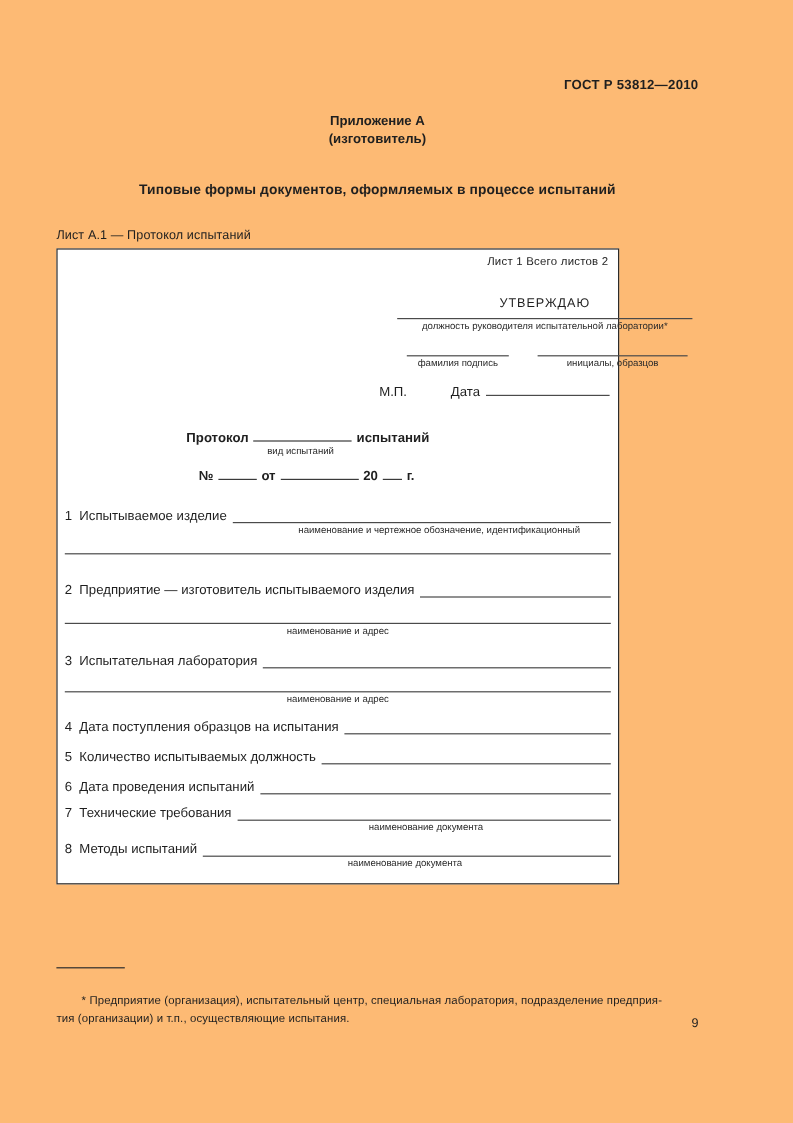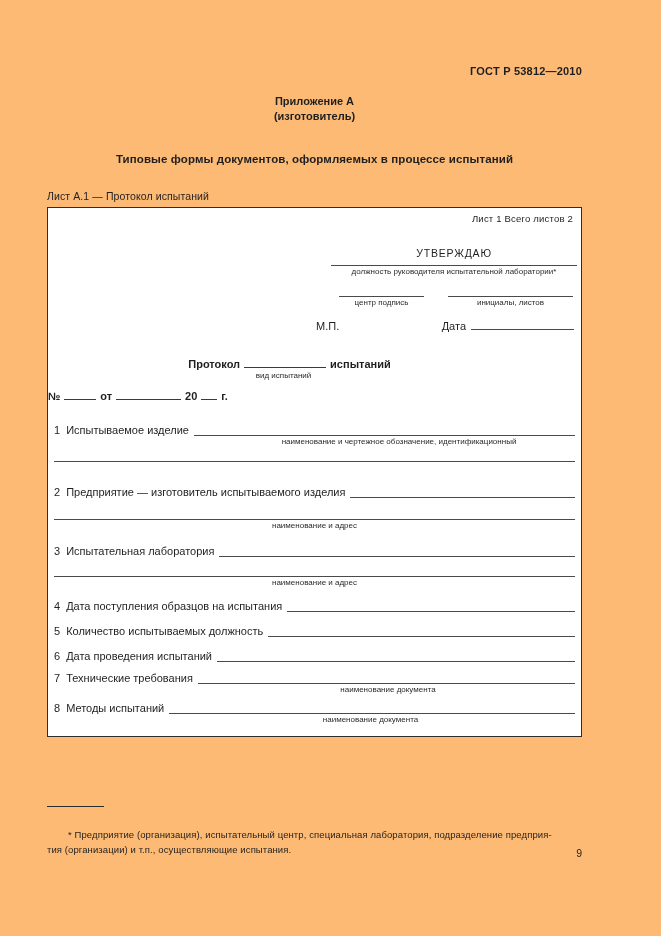--- a/index.html
+++ b/index.html
@@ -8,21 +8,21 @@
     font-family:"Liberation Sans", sans-serif;color:#1f1f1f;overflow:hidden;
   }
   .abs{position:absolute;}
   
   .doc-code{top:65px;right:79px;font-size:11px;font-weight:bold;letter-spacing:.2px;}
   .appendix-1{top:95px;left:47px;width:535px;text-align:center;font-size:11px;font-weight:bold;}
   .appendix-2{top:110px;left:47px;width:535px;text-align:center;font-size:11px;font-weight:bold;}
   .main-title{top:153px;left:47px;width:535px;text-align:center;font-size:11.5px;font-weight:bold;letter-spacing:.1px;}
   .form-caption{top:190px;left:47px;font-size:10.5px;letter-spacing:.1px;}
   
-  .form-box{top:207px;left:47px;width:535px;height:530px;border:1px solid #2c2c2c;box-sizing:border-box;background:#fff;}
+  .form-box{top:207px;left:47px;width:469px;height:530px;border:1px solid #2c2c2c;box-sizing:border-box;background:#fff;}
   .form-box .abs{position:absolute;}
   .sheet-info{top:5px;right:8px;font-size:9.5px;letter-spacing:.2px;}
   
   .approve{top:39px;left:283px;width:246px;font-size:10.5px;}
   .ap-title{text-align:center;line-height:12px;letter-spacing:.8px;}
   .ap-line{height:6px;border-bottom:1px solid #4a4a4a;}
   .ap-cap{font-size:8px;line-height:9px;text-align:center;color:#2a2a2a;margin-top:1px;}
   .sig-row{display:flex;padding-left:8px;margin-top:11px;}
   .sig-row .s1{width:85px;height:9px;border-bottom:1px solid #4a4a4a;}
   .sig-row .s2{width:125px;height:9px;border-bottom:1px solid #4a4a4a;margin-left:24px;}
@@ -30,21 +30,21 @@
   .sig-caps .sc1{width:85px;text-align:center;}
   .sig-caps .sc2{width:125px;text-align:center;margin-left:24px;}
   .mp-date{top:112px;left:256px;right:7px;display:flex;align-items:baseline;font-size:11px;line-height:12px;padding-left:12px;}
   .date-group{margin-left:auto;display:flex;align-items:baseline;}
   .date-line{display:inline-block;width:103px;height:9px;border-bottom:1px solid #4a4a4a;margin-left:5px;}
   
   .proto-title{top:149px;left:0;right:50px;text-align:center;font-size:11px;font-weight:bold;line-height:13px;}
   .blank{display:inline-block;border-bottom:1px solid #3a3a3a;height:10px;margin:0 4px;}
   .b-vid{width:82px;}
   .vid-cap{top:163px;left:0;right:62px;text-align:center;font-size:8px;line-height:9px;color:#2a2a2a;}
-  .num-line{top:181px;left:0;right:52px;font-size:11px;font-weight:bold;line-height:13px;}
+  .num-line{top:181px;left:0;right:52px;text-align:center;font-size:11px;font-weight:bold;line-height:13px;}
   .b1{width:32px;} .b2{width:65px;} .b3{width:16px;}
   
   .row{left:6px;right:6px;display:flex;font-size:11px;line-height:13px;white-space:nowrap;}
   .row .num{margin-right:6px;}
   .row .fill{flex:1;border-bottom:1px solid #4a4a4a;margin-left:5px;margin-bottom:1px;}
   .cap{font-size:8px;line-height:9px;text-align:center;color:#2a2a2a;}
   .contline{left:6px;right:6px;height:9px;border-bottom:1px solid #4a4a4a;}
   .r1{top:216px;} .cap1a{top:229px;left:175px;right:6px;}
   .cl1{top:244px;} .cap1b{top:256px;left:6px;right:6px;}
   .r2{top:278px;} .cl2{top:302px;} .cap2{top:313px;left:6px;right:6px;}
@@ -75,22 +75,22 @@
 
     <div class="abs approve">
       <div class="ap-title">УТВЕРЖДАЮ</div>
       <div class="ap-line"></div>
       <div class="ap-cap">должность руководителя испытательной лаборатории*</div>
       <div class="sig-row">
         <span class="s1"></span>
         <span class="s2"></span>
       </div>
       <div class="sig-caps">
-        <span class="sc1">центр подпись</span>
-        <span class="sc2">инициалы, листов</span>
+        <span class="sc1">фамилия подпись</span>
+        <span class="sc2">инициалы, образцов</span>
       </div>
     </div>
 
     <div class="abs mp-date">
       <span>М.П.</span>
       <span class="date-group">
         <span>Дата</span>
         <span class="date-line"></span>
       </span>
     </div>

